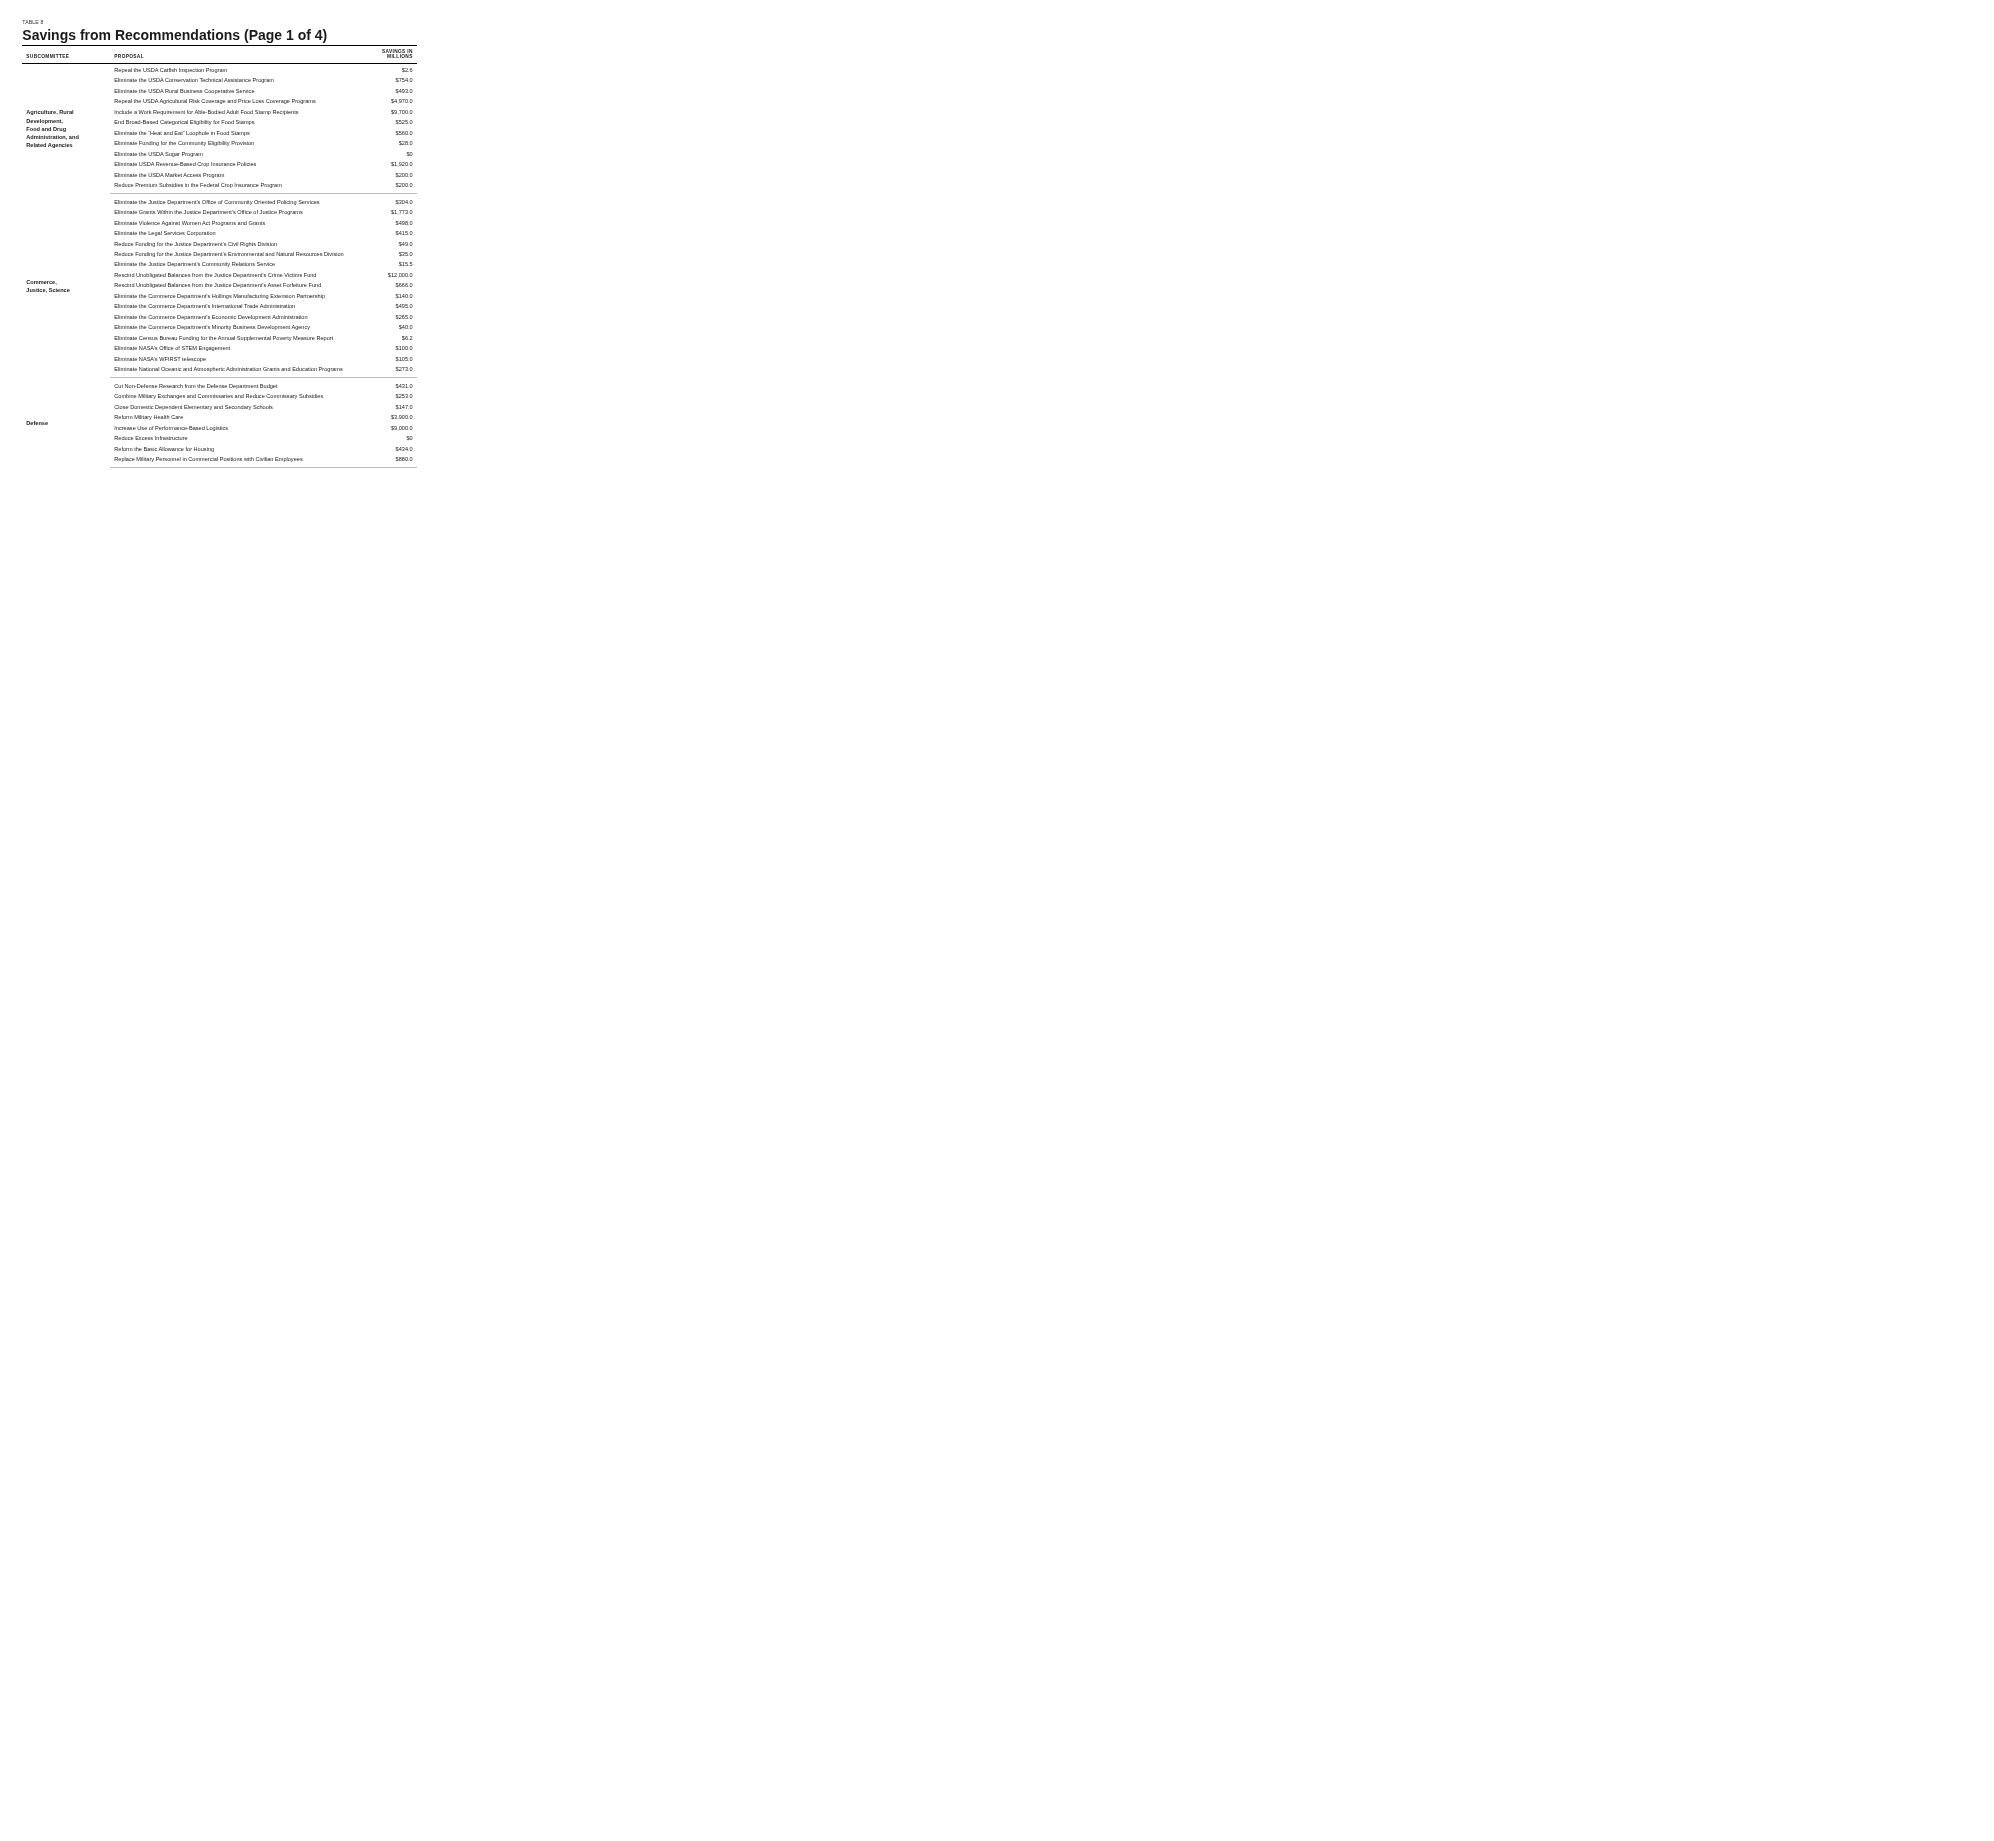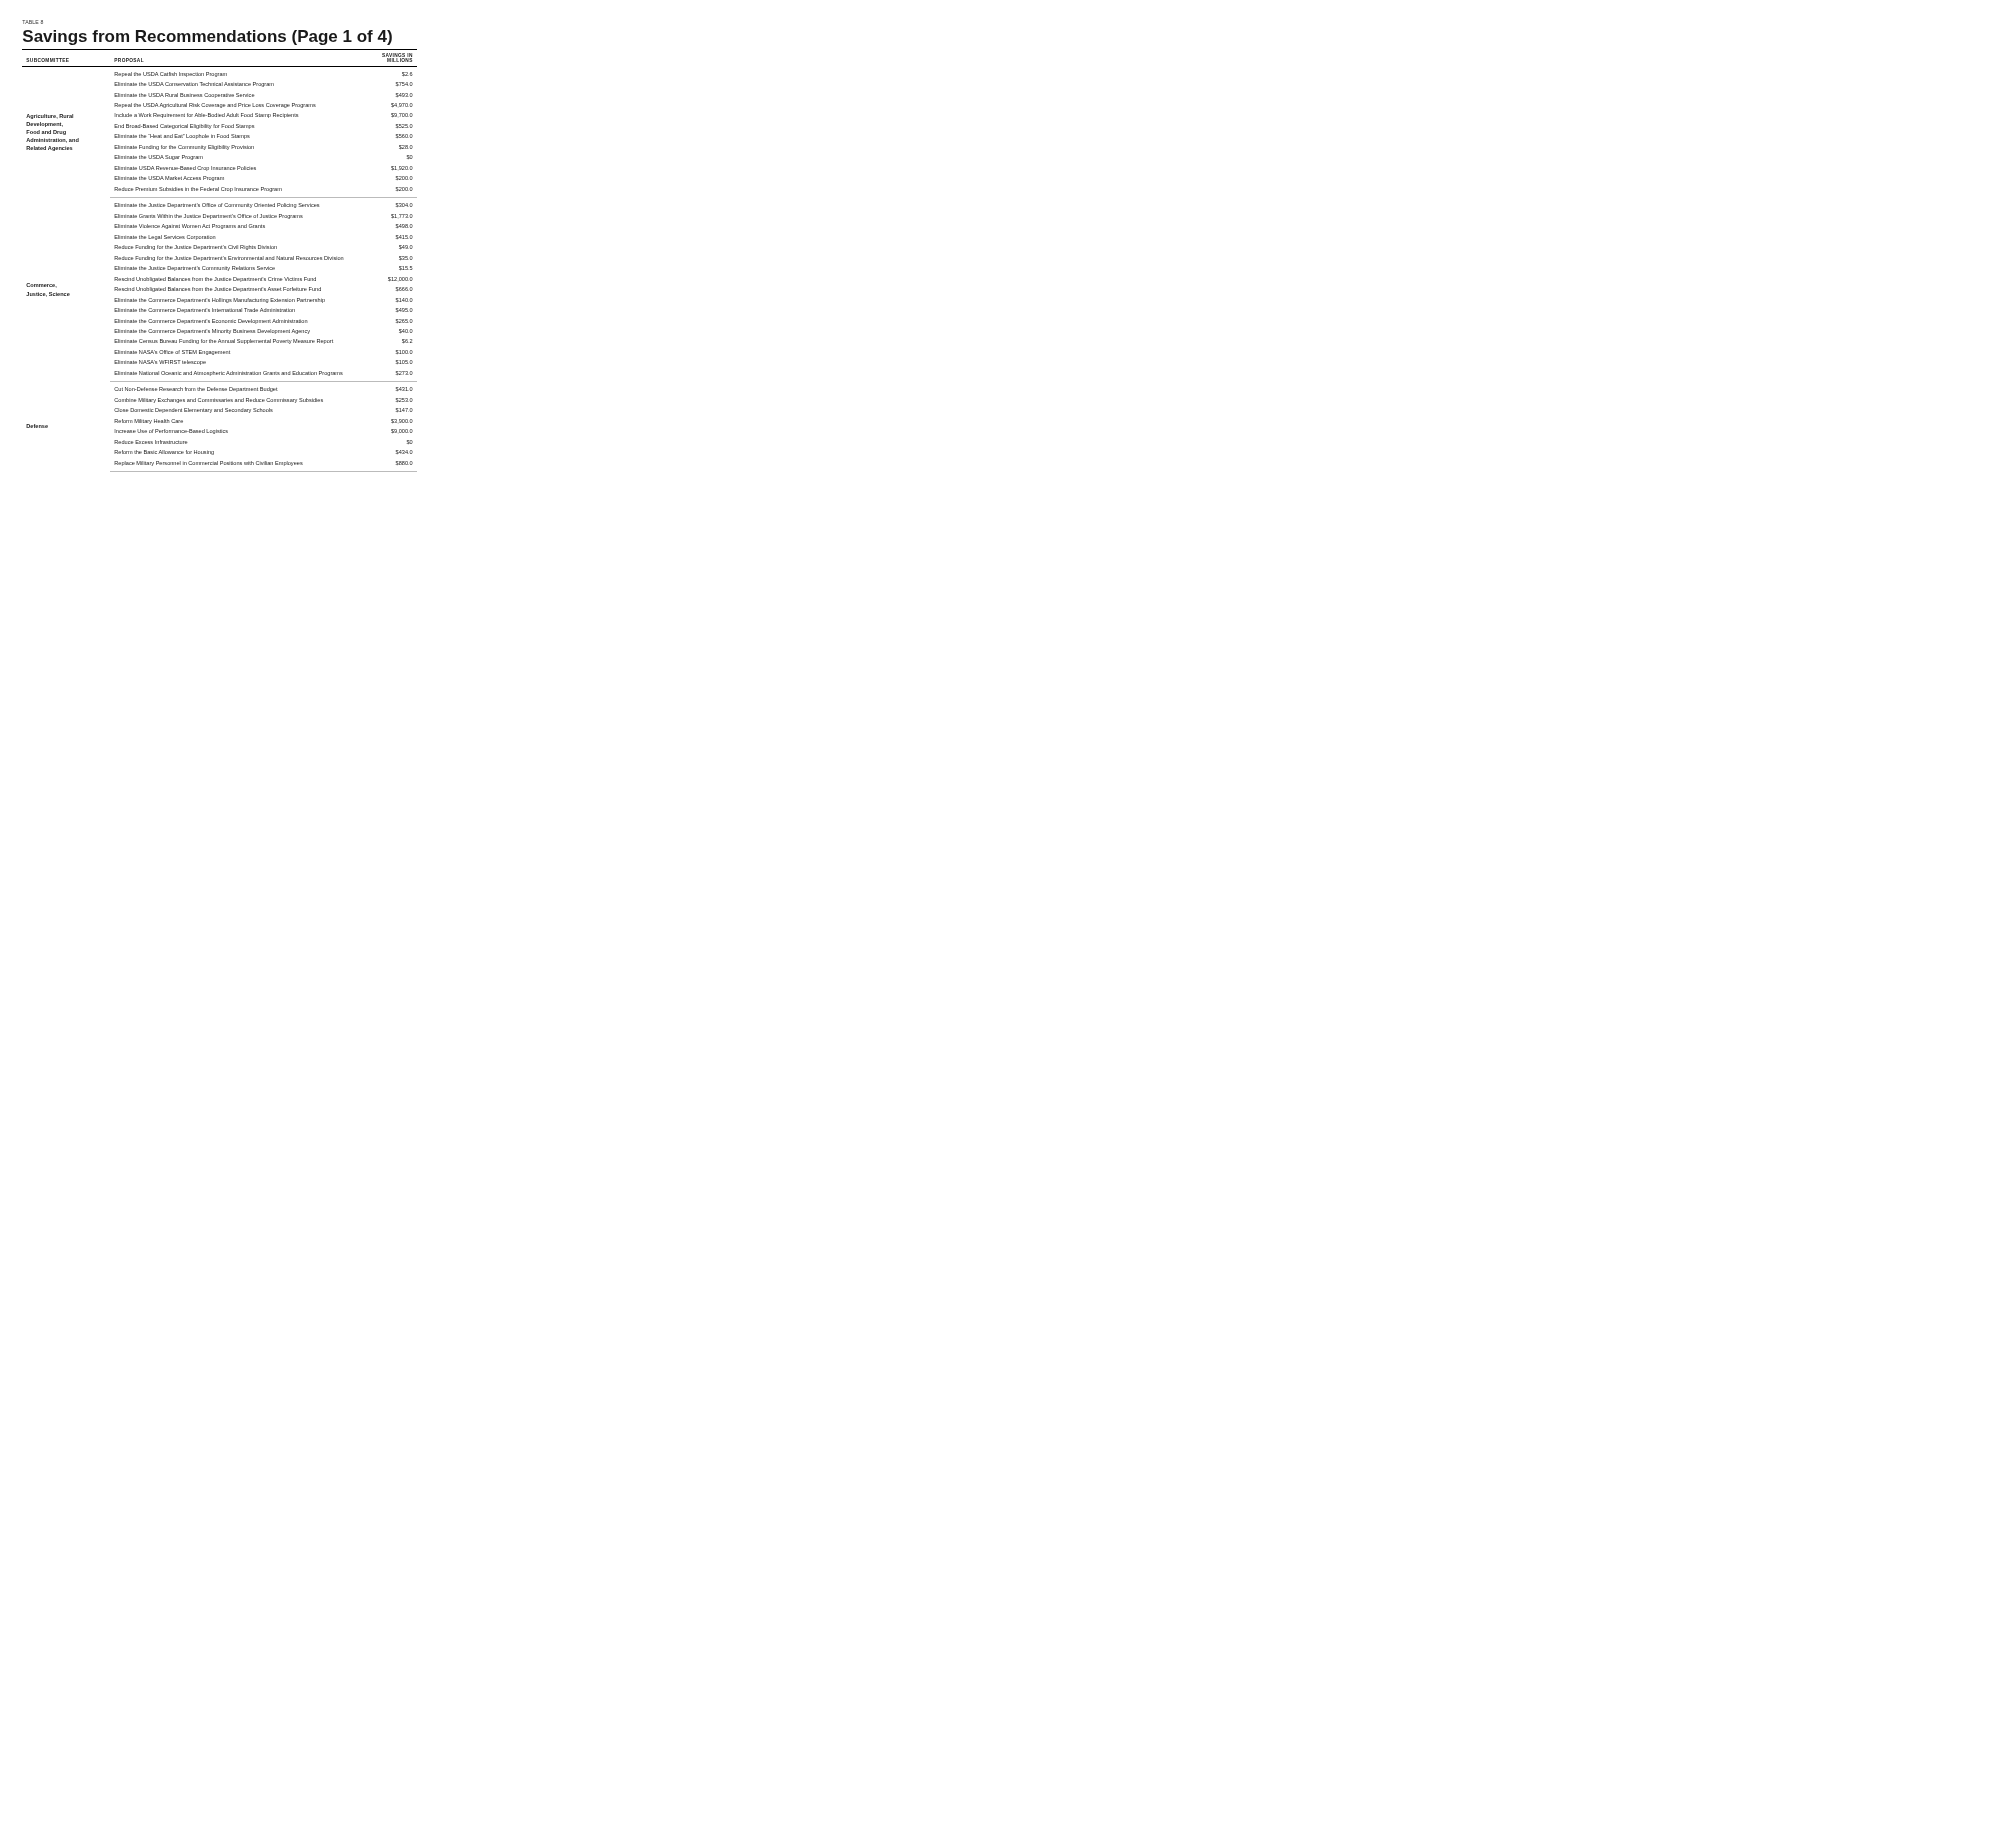--- a/index.html
+++ b/index.html
@@ -18,21 +18,21 @@
 
     .table-label {
       font-size: 5.2px;
       font-family: Arial, Helvetica, sans-serif;
       color: #333;
       margin-bottom: 2.4px;
       letter-spacing: 0.02em;
     }
 
     .table-title {
-      font-size: 17px;
+      font-size: 14px;
       font-weight: 800;
       font-family: Arial, Helvetica, sans-serif;
       margin-bottom: 1px;
       line-height: 1.2;
     }
 
     table {
       width: 100%;
       border-collapse: collapse;
       font-family: Arial, Helvetica, sans-serif;

